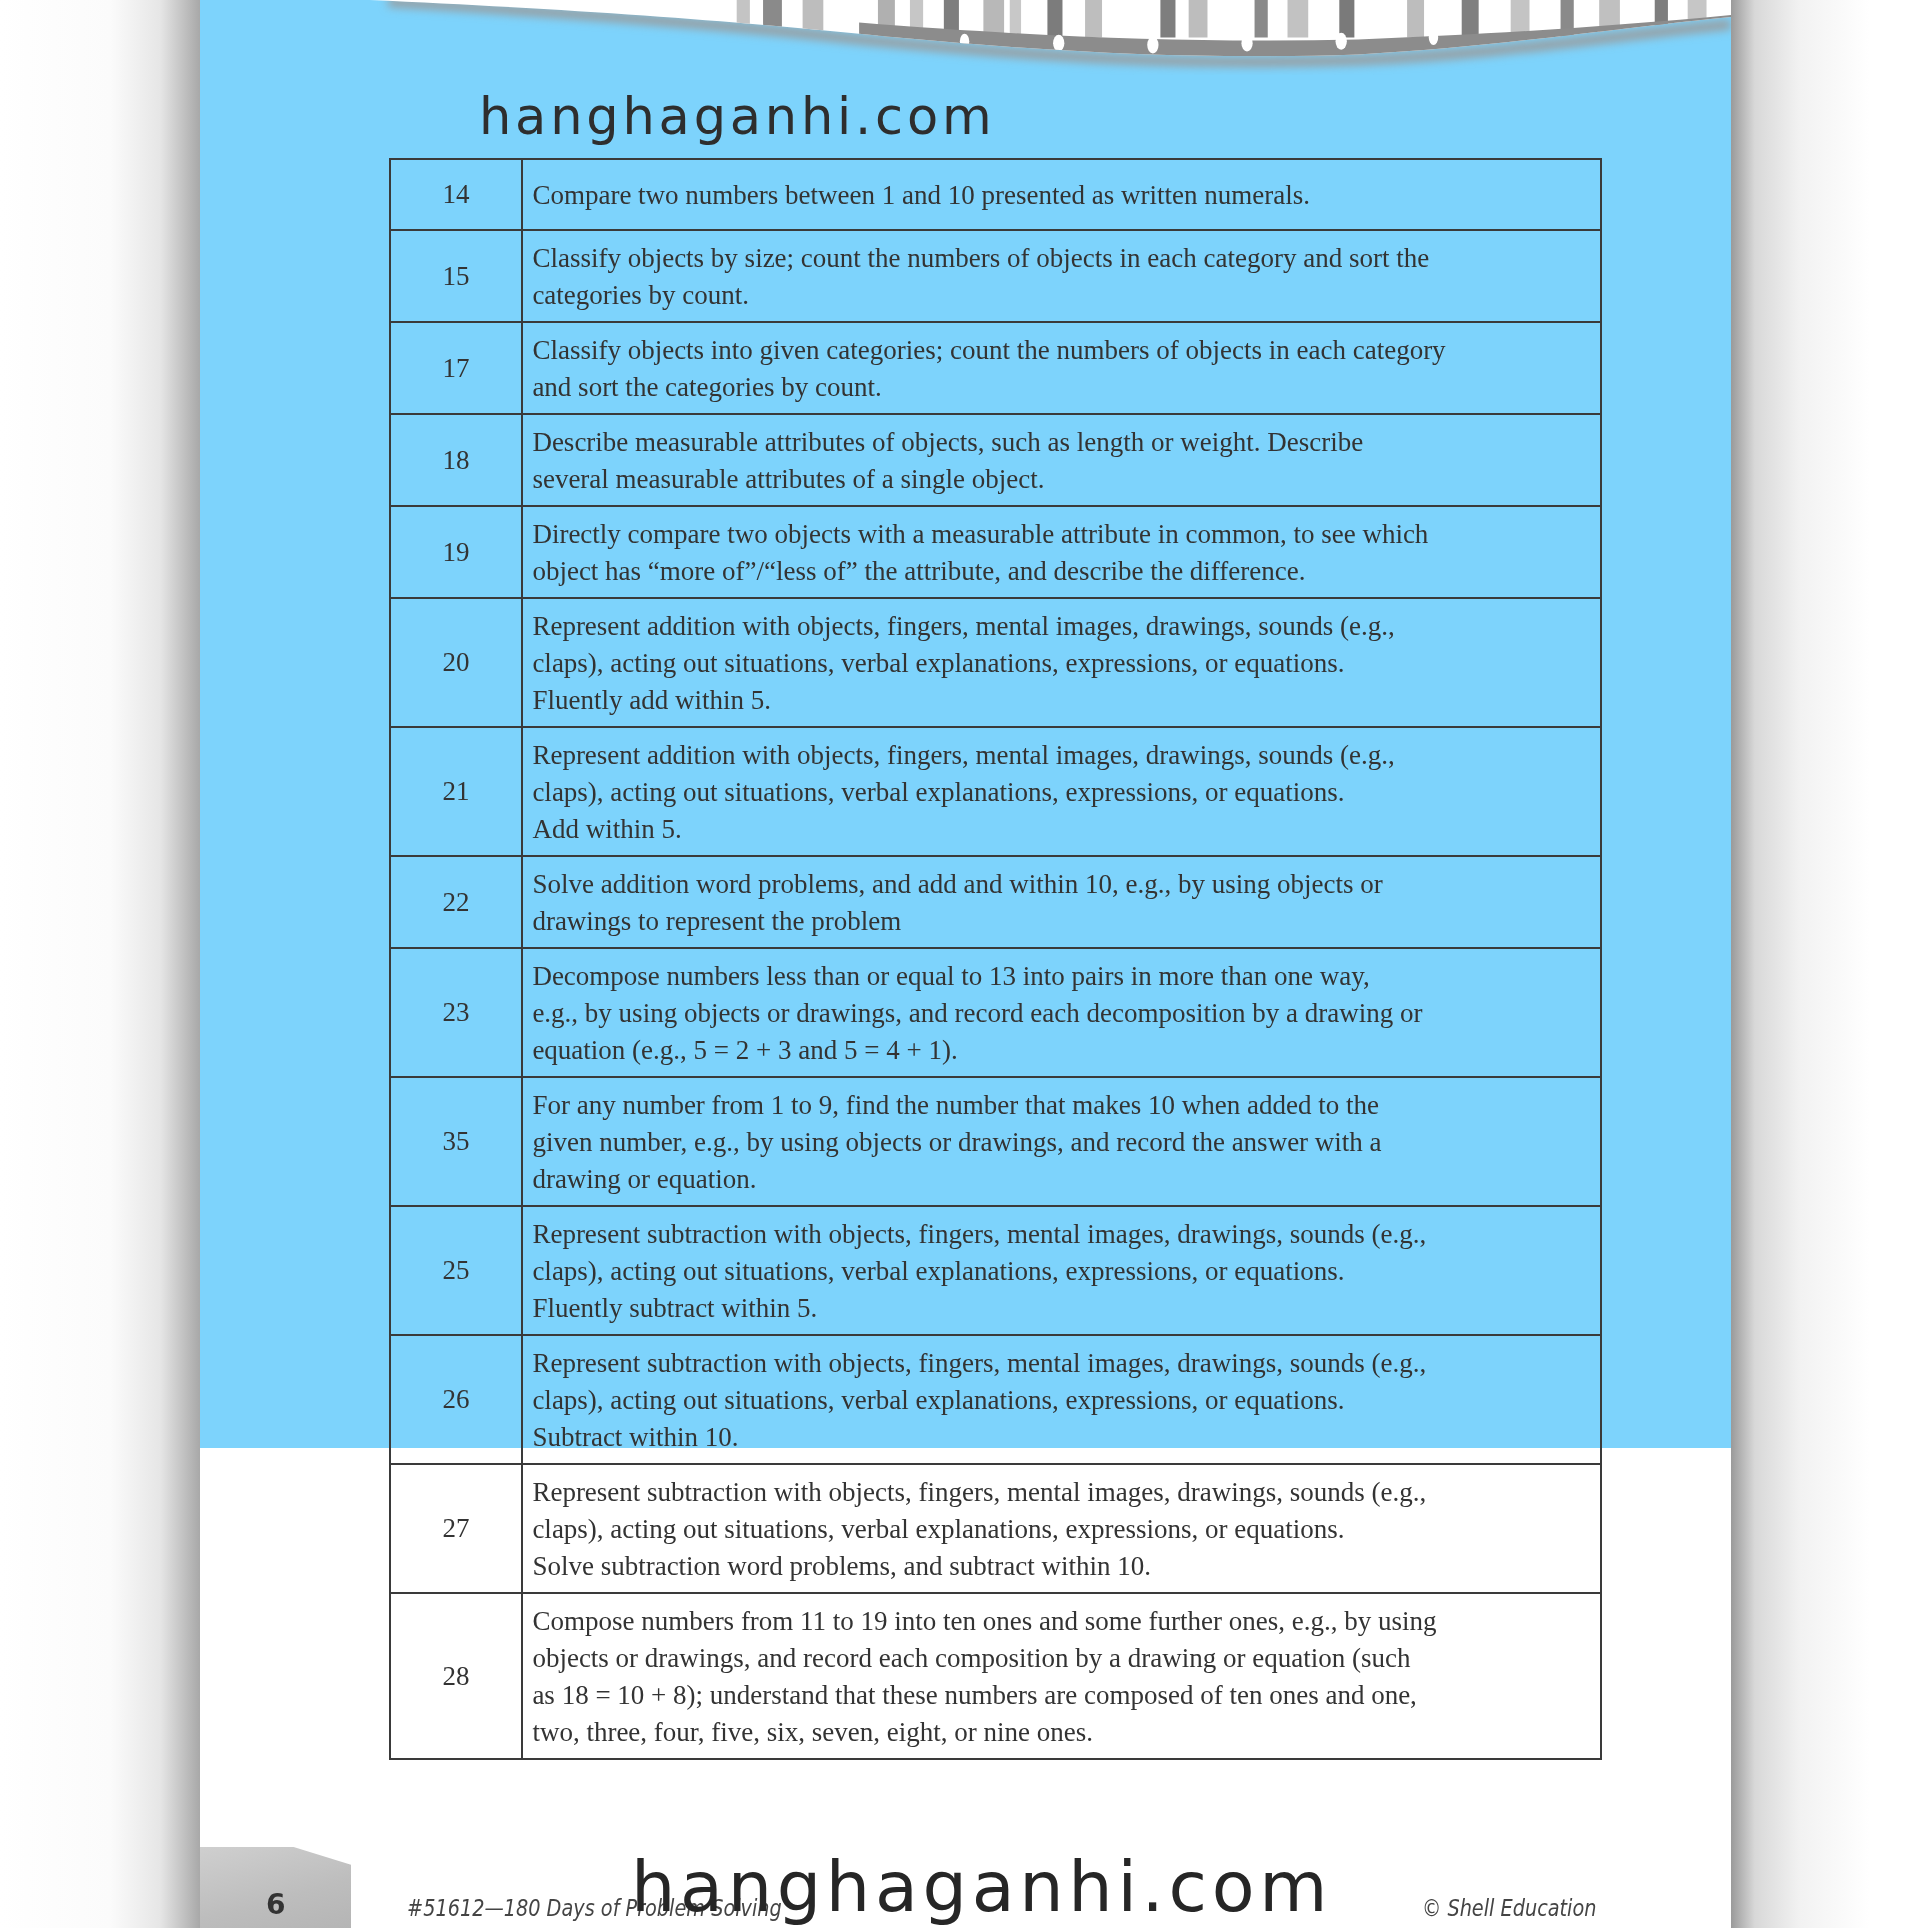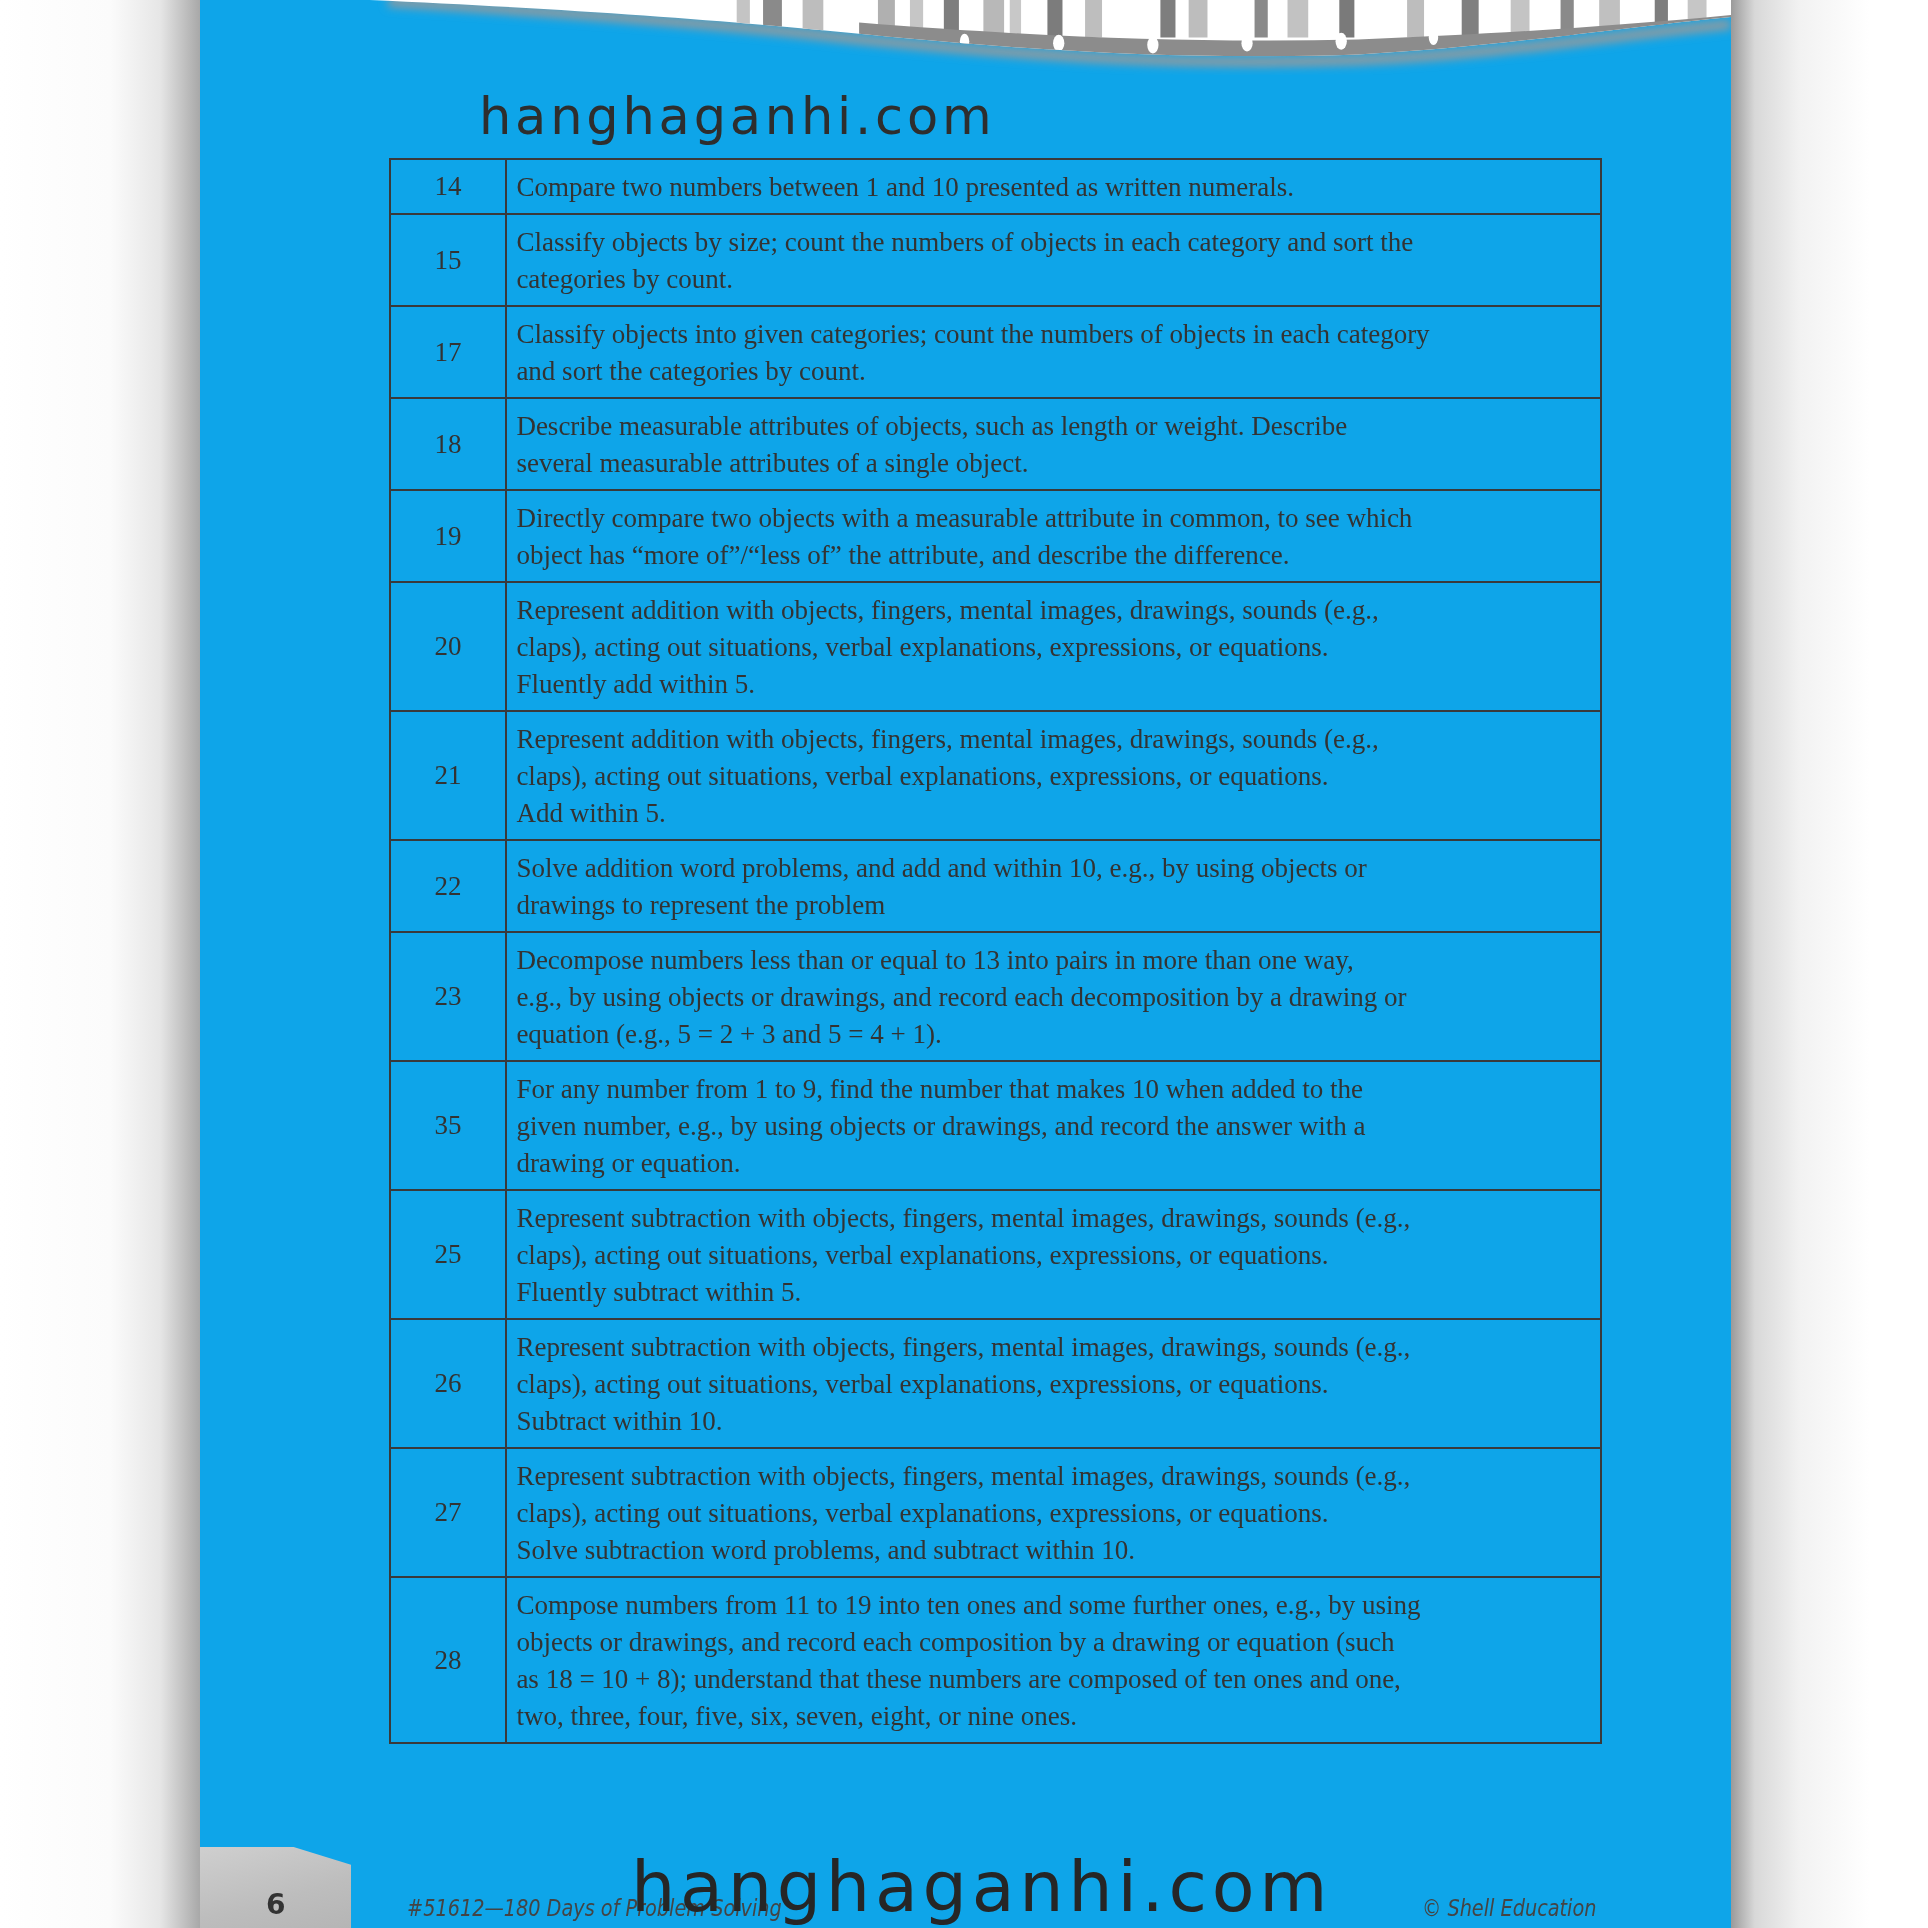--- a/index.html
+++ b/index.html
@@ -10,40 +10,40 @@
   }
   .left-shadow {
     position:absolute; left:0; top:0; width:200px; height:1928px;
     background:linear-gradient(to right,#ffffff 0%,#fbfbfb 55%,#e6e6e6 80%,#a8a8a8 100%);
   }
   .right-shadow {
     position:absolute; left:1731px; top:0; width:198px; height:1928px;
     background:linear-gradient(to right,#9a9a9a 0%,#d8d8d8 12%,#f2f2f2 35%,#ffffff 70%);
   }
   .page {
-    position:absolute; left:200px; top:0; width:1531px; height:1928px;
-    background:#0ea5e9;
+    position:absolute; left:200px; top:0; width:1531px; height:1448px;
+    background:#7dd3fc;
   }
   .banner { position:absolute; left:0; top:0; width:1531px; height:75px; }
   .watermark {
     position:absolute; font-family:"DejaVu Sans","Liberation Sans",sans-serif;
     color:#2e2e2e; letter-spacing:3.8px; white-space:nowrap;
   }
   .wm-top { left:279px; top:87px; font-size:51px; }
   .wm-bottom { left:431px; top:1846px; font-size:70px; letter-spacing:4.7px; color:#262626; }
 
   table.standards {
     position:absolute; left:189px; top:158px; width:1213px;
     border-collapse:collapse; color:#333333;
   }
   table.standards td {
     border:2.8px solid #3a3a3a; font-size:27px; line-height:37px;
     vertical-align:middle;
   }
-  td.num { width:98px; text-align:center; padding:8px; }
+  td.num { width:98px; text-align:center; padding:16px; }
   td.desc { padding:8.5px 9.4px 7.5px 9.4px; text-align:left; }
   .line { display:block; white-space:nowrap; }
 
   .footer-tab {
     position:absolute; left:0; top:1847px; width:151px; height:81px;
     background:linear-gradient(165deg,#cfcfcf 0%,#bdbdbd 60%,#b5b5b5 100%);
     clip-path:polygon(0 0, 62% 0, 100% 22%, 100% 100%, 0 100%);
   }
   .page-number {
     position:absolute; left:66px; top:1888px; font-size:28px; font-weight:bold;

